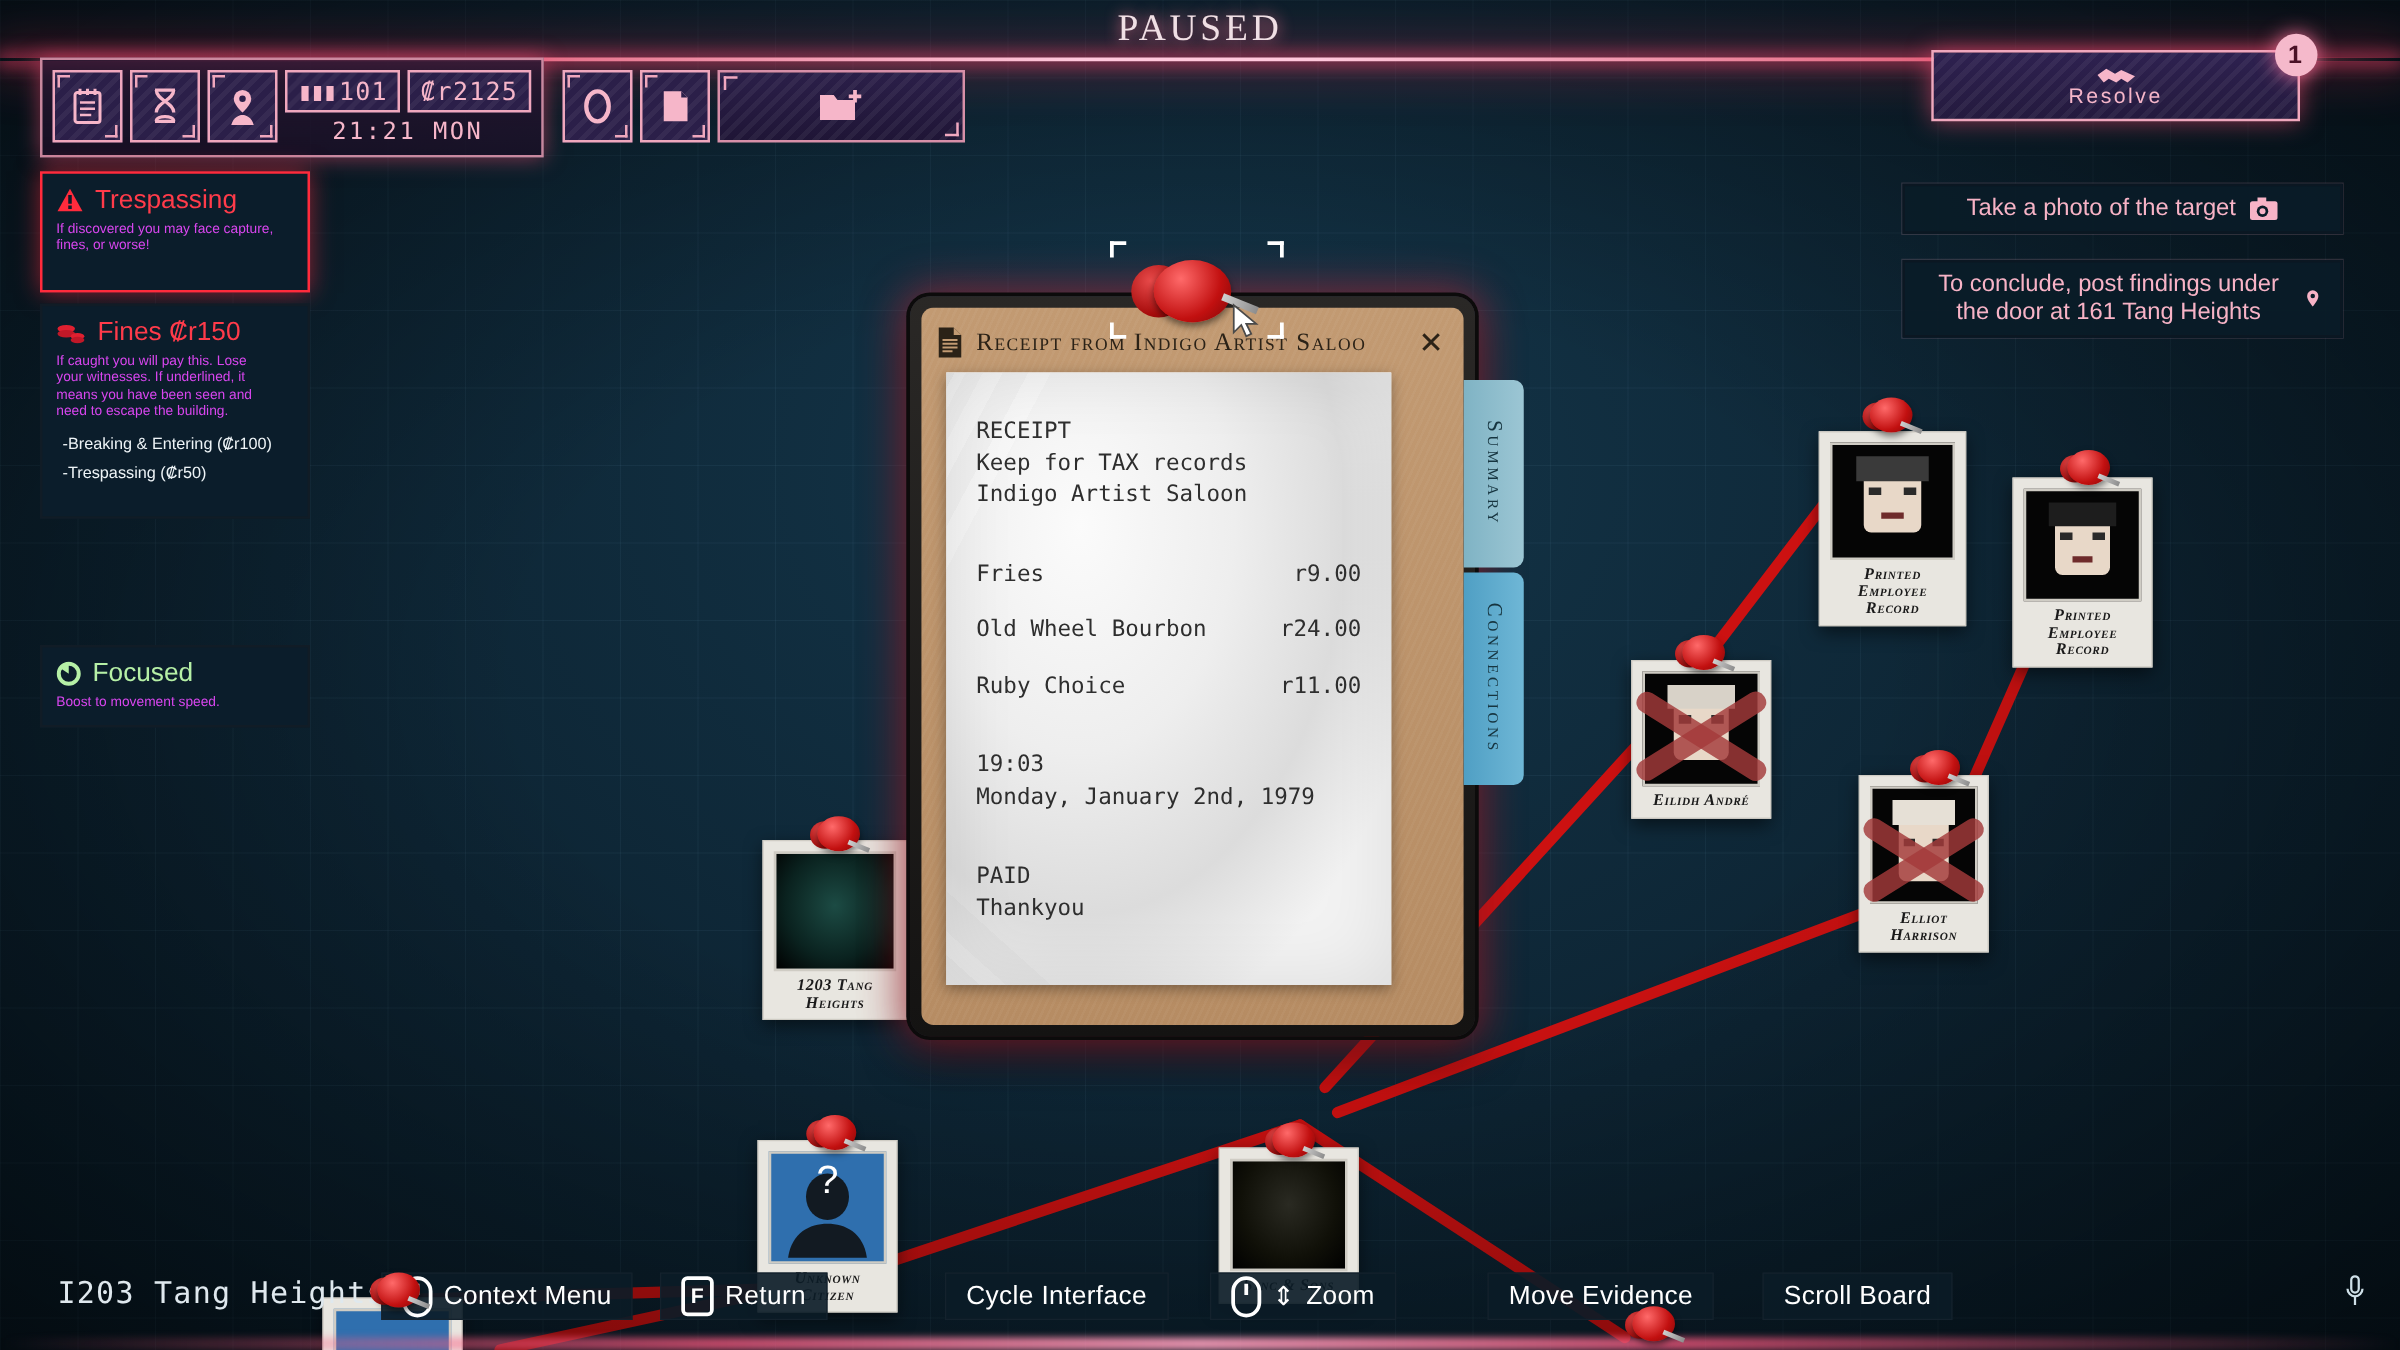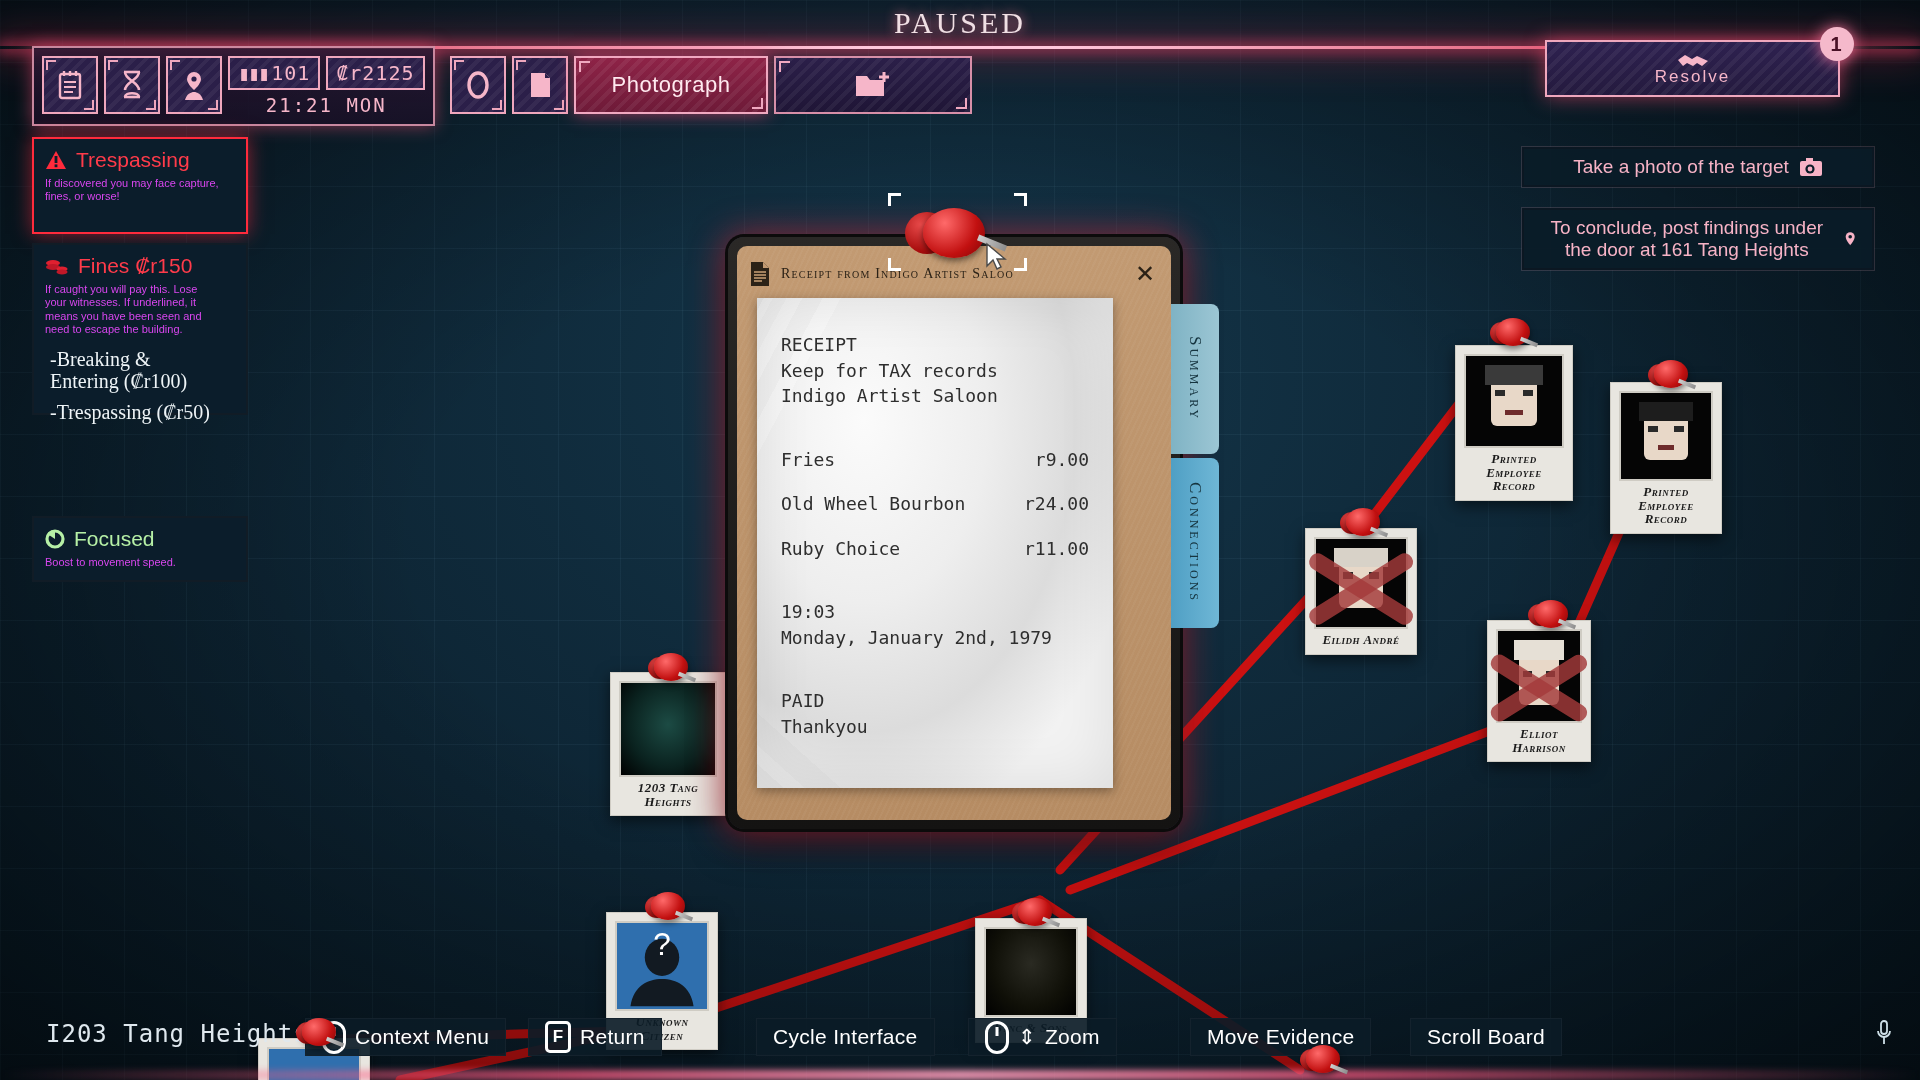--- a/index.html
+++ b/index.html
@@ -121,41 +121,41 @@
     position:absolute; left:32px; width:216px;
     background:#0b1d2b; border:2px solid #111c26; padding:9px 25px 11px 11px;
     color:#eef4f7;
   }
   .status-card.danger{ border:2px solid #ff2b3c; box-shadow:0 0 18px rgba(255,40,60,.55); }
   .status-card h3{ font-size:21px; font-weight:normal; display:flex; align-items:center; gap:9px; margin-bottom:5px; }
   .status-card.danger h3{ color:#ff3b4a; }
   .status-card.good h3{ color:#b6f0a6; }
   .status-card p{ font-size:11px; line-height:1.22; color:#d946ef; }
   .status-card ul{ list-style:none; margin-top:11px; }
-  .status-card li{ font-size:20px; line-height:1.1; margin-bottom:9px; padding-left:5px;font-family:Liberation Serif, serif; }
+  .status-card li{ font-size:13px; line-height:1.1; margin-bottom:9px; padding-left:5px; }
   
   #evidence-window{
     position:absolute; left:728px; top:237px; width:452px; height:592px;
     background:linear-gradient(#2a2826,#141312);
     border-radius:16px;
     box-shadow:0 0 0 3px #0c0b0b, 0 0 34px 6px rgba(255,40,60,.45), 0 16px 36px rgba(0,0,0,.6);
     padding:9px;
   }
   #evidence-inner{
     width:100%; height:100%; border-radius:10px; position:relative;
     background:
       repeating-linear-gradient(115deg, rgba(255,255,255,.035) 0 2px, rgba(0,0,0,0) 2px 5px),
       linear-gradient(#c29a72,#b68c63);
     padding:6px;
   }
   #evidence-titlebar{
     height:44px; display:flex; align-items:center; gap:10px; padding:0 6px; position:relative;
   }
   #evidence-title{
-    font-family:"Liberation Serif", serif; font-variant:small-caps; font-size:14px;
+    font-family:"Liberation Serif", serif; font-variant:small-caps; font-size:20px;
     letter-spacing:1.2px; color:#2b2217; flex:1;
   }
   #evidence-close{ font-size:24px; color:#2b2217; cursor:pointer; padding:0 4px; }
   #paper{
     position:absolute; left:20px; top:52px; width:356px; height:490px;
     background:
       radial-gradient(ellipse at 30% 25%, #ffffff 0%, #f2f2f2 35%, #e0e0e0 60%, #f6f6f6 80%),
       #f2f2f2;
     box-shadow:inset 0 0 60px rgba(0,0,0,.09), 0 3px 10px rgba(0,0,0,.35);
     padding:34px 24px; overflow:hidden;
@@ -319,23 +319,20 @@
   <div class="icon-cell">
     <svg width="28" height="32" viewBox="0 0 28 32">
         <ellipse cx="14" cy="16" rx="9" ry="12" fill="none" stroke="#f6b6c9" stroke-width="3.4"></ellipse>
       </svg>
   </div>
   <div class="icon-cell">
     <svg width="26" height="30" viewBox="0 0 26 30">
         <path d="M4 3 h14 l5 5 v19 h-19z" fill="#f6b6c9"></path>
         <path d="M18 3 v5 h5z" fill="#2b1f49"></path>
       </svg>
-  </div>
-  <div class="tab-btn tab-active corner-marks" style="width:194px; height:58px;">
-    <span>Photograph</span>
   </div>
   <div class="tab-btn tab-idle corner-marks" style="width:198px; height:58px;">
     <svg width="40" height="30" viewBox="0 0 40 30">
         <path d="M3 6 h11 l3 4 h14 v16 h-28z" fill="#f6b6c9"></path>
         <line x1="31" y1="2" x2="31" y2="12" stroke="#f6b6c9" stroke-width="3"></line>
         <line x1="26" y1="7" x2="36" y2="7" stroke="#f6b6c9" stroke-width="3"></line>
       </svg>
   </div>
 </div>
 

